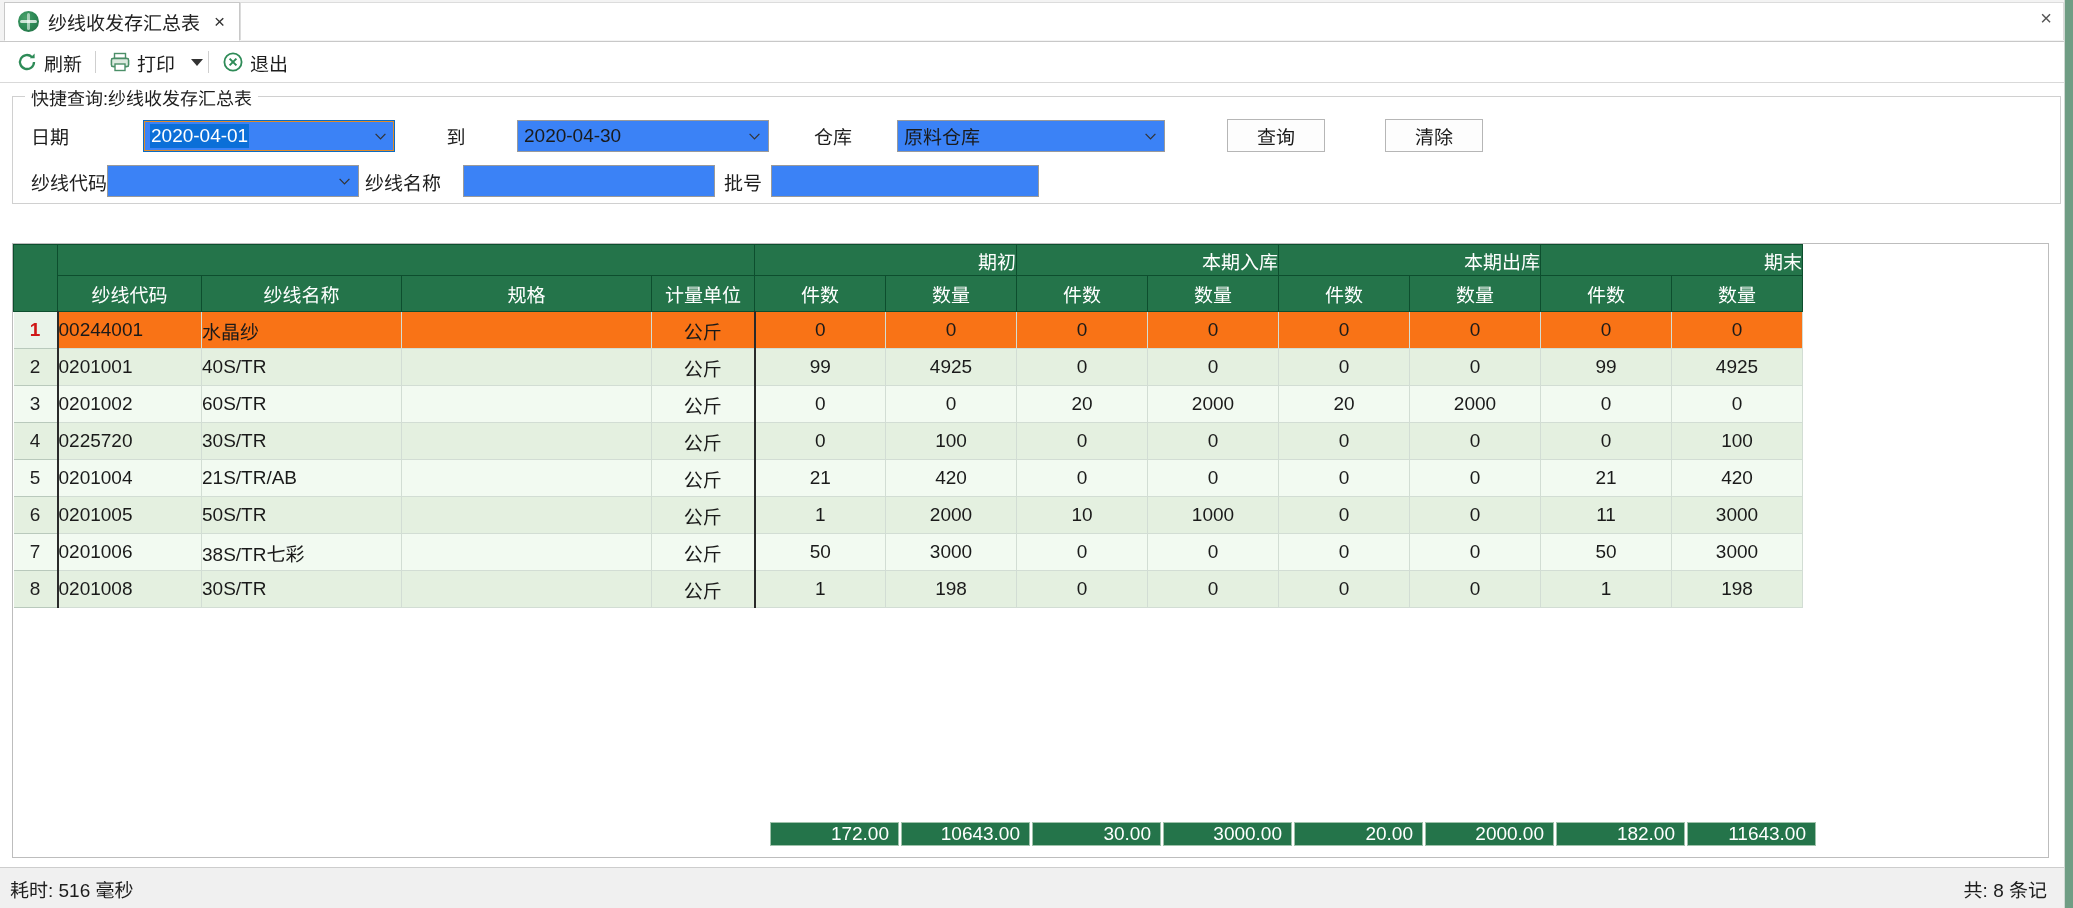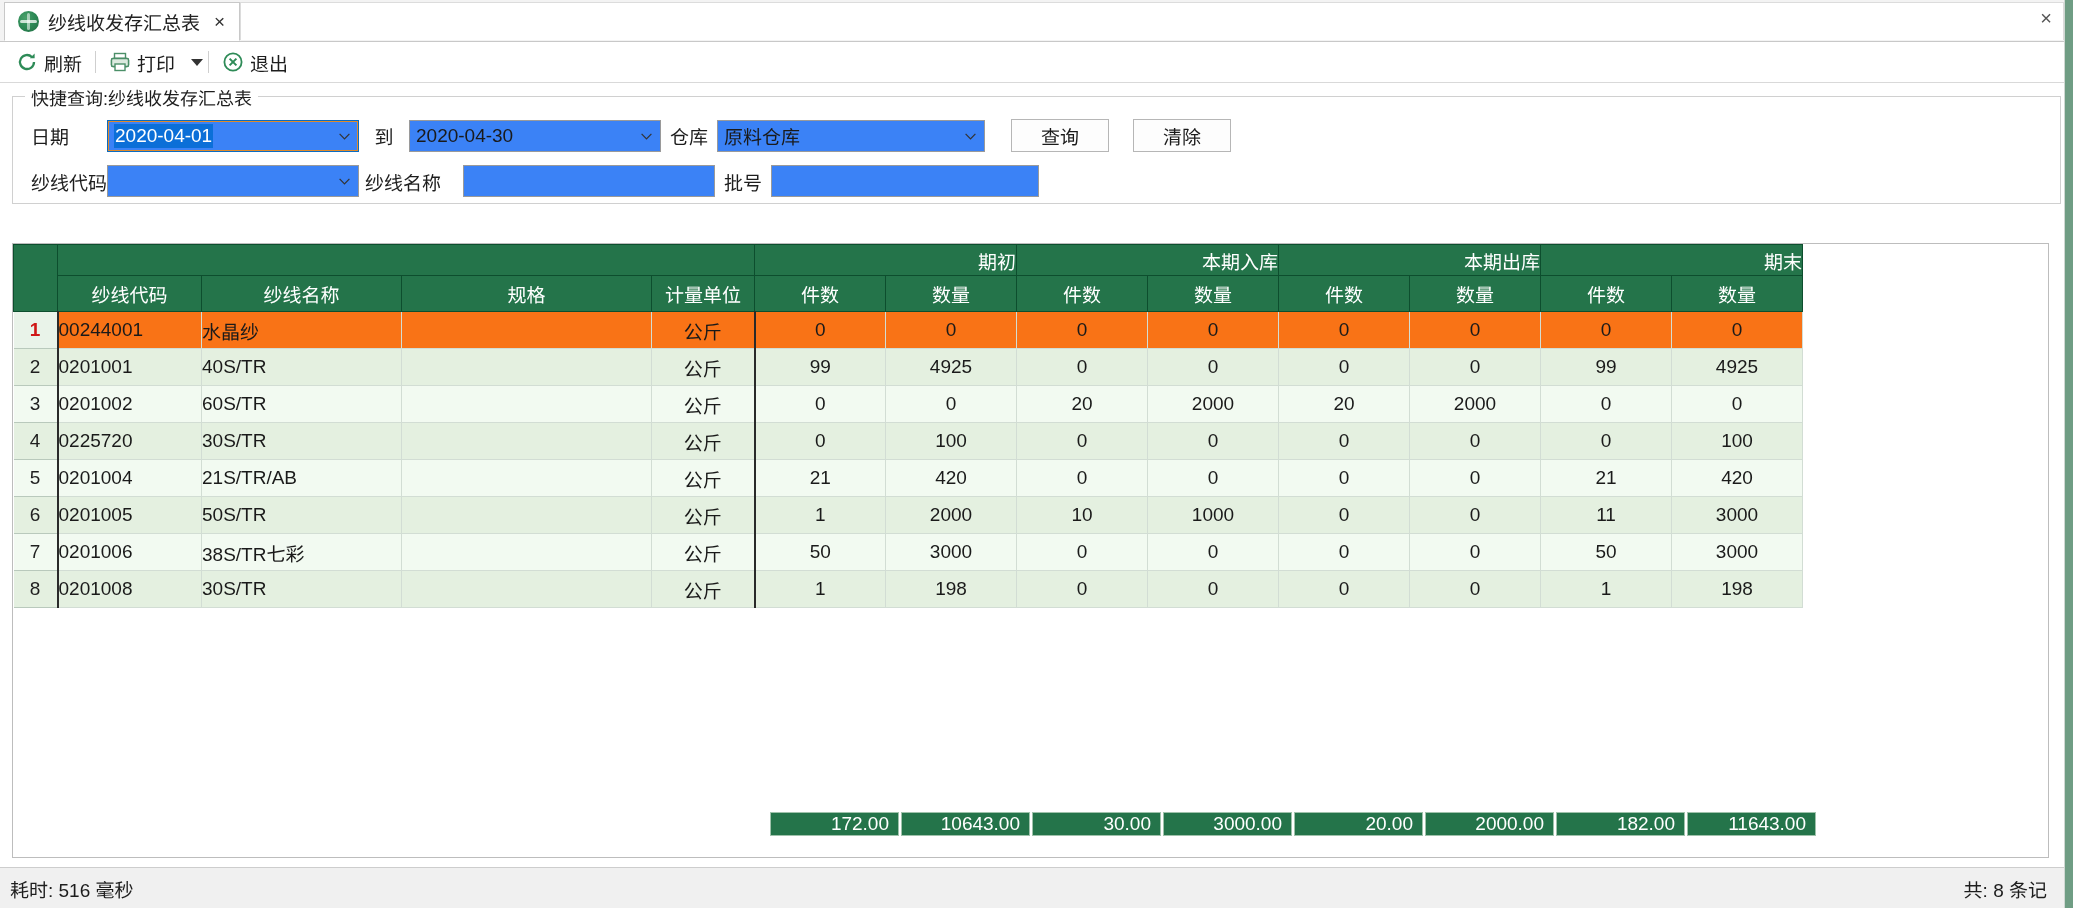--- a/index.html
+++ b/index.html
@@ -163,21 +163,21 @@
     font-size: 18px;
     color: #1d1d1d;
     white-space: nowrap;
   }
   .q-row {
     position: absolute;
     display: flex;
     align-items: center;
     left: 18px;
   }
-  .q-row.row1 { top: 22px; }
+  .q-row.row1 { top: 22px; gap: 36px; }
   .q-row.row2 { top: 68px; }
   .q-label {
     font-size: 19px;
     color: #1d1d1d;
     white-space: nowrap;
   }
   .combo, .textbox {
     position: relative;
     height: 32px;
     background: #3b82f6;
@@ -276,21 +276,21 @@
   tr.r-sel  td.cell { background: #f97316; }
   tr.r-sel  td.rownum { background: #e9f3e9; color: #d01717; font-weight: bold; }
   td.sepleft { border-left: 2px solid #2a2a2a; }
 
   
   #total-row {
     position: absolute;
     left: 13px; bottom: 1px;
     height: 44px;
     display: flex;
-    align-items: flex-start;
+    align-items: center;
   }
   .tot-rownum {
     background: #e4f0e4;
     border-right: 1px solid #b9c9bc;
   }
   .tot-fill {
     background: #24744a;
   }
   .tot-cell {
     background: #24744a;

